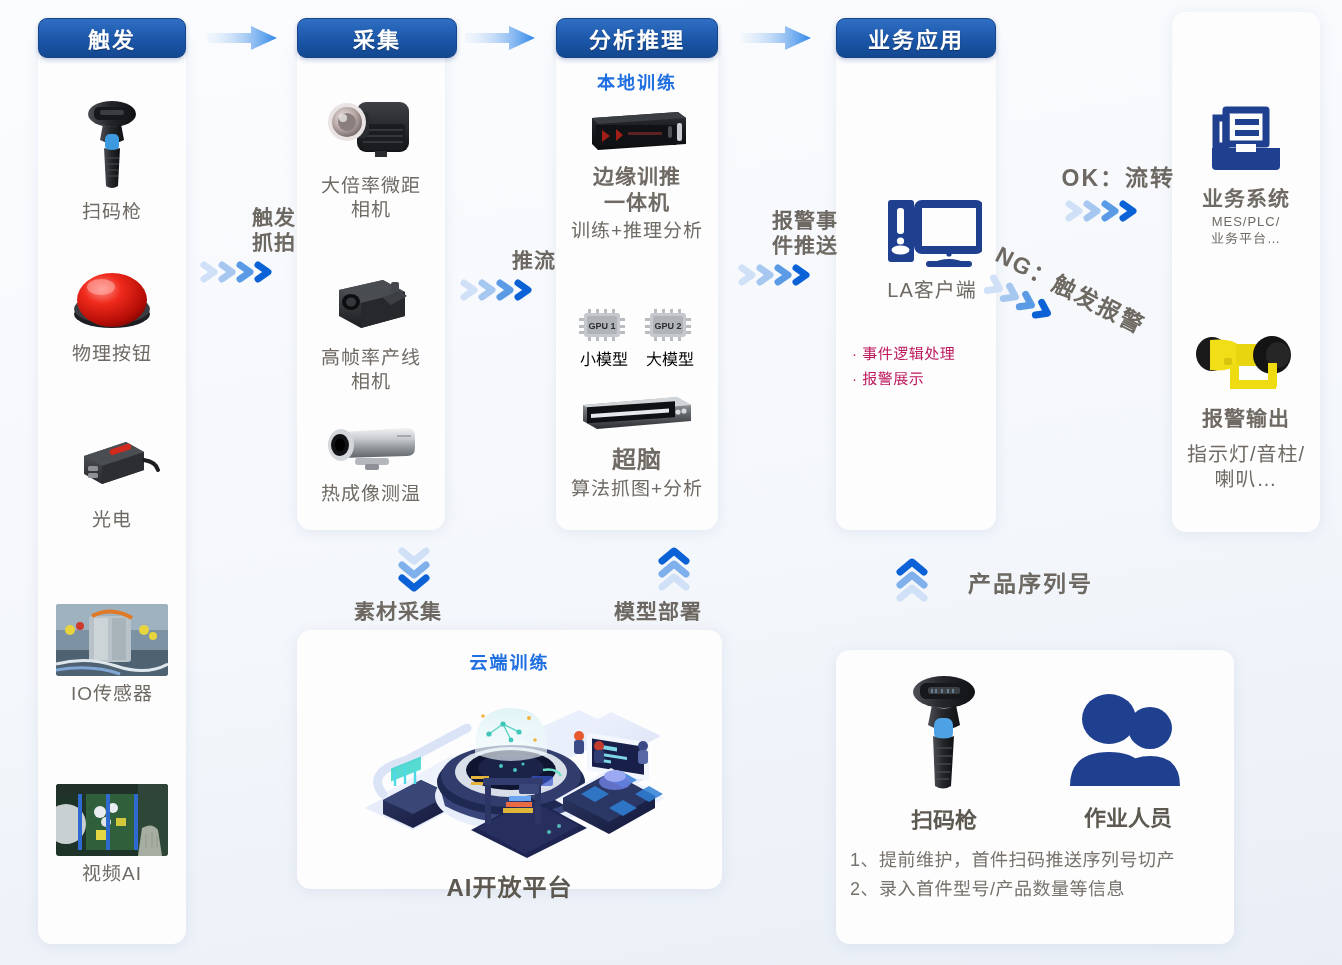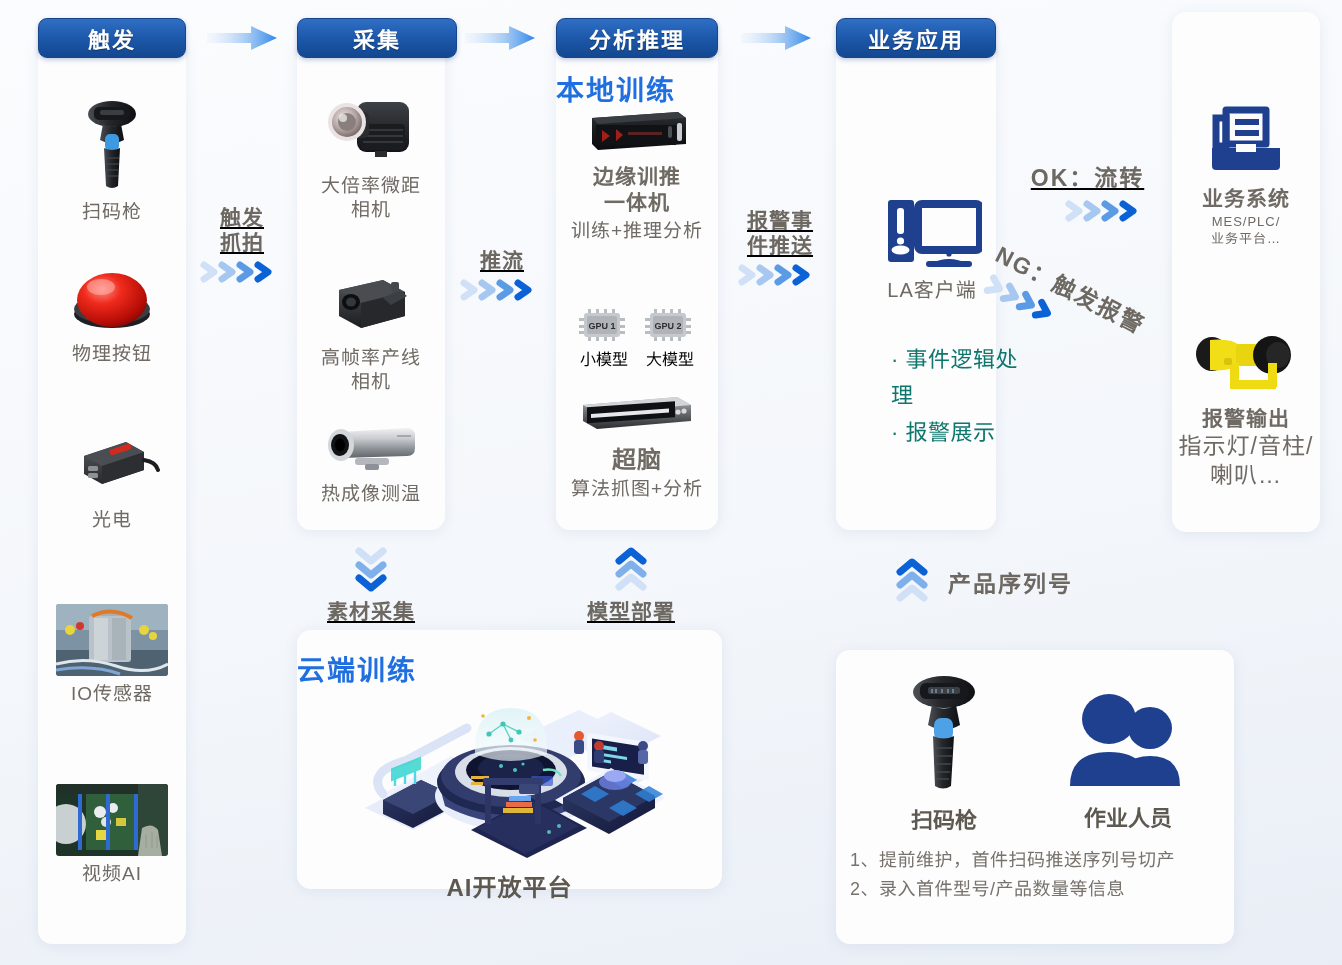--- a/index.html
+++ b/index.html
@@ -44,34 +44,34 @@
   .item { position: absolute; width: 100%; text-align: center; }
   .item .ico { display: block; margin: 0 auto; }
   .item .cap {
     display: block; margin-top: 6px;
     font-size: 19px; color: #6f6a63; letter-spacing: 1px; line-height: 1.25;
   }
   .cap-dark { color: #5d5951; font-weight: bold; }
   .cap-sub { font-size: 15px; color: #8e8a84; line-height: 1.3; }
 
   
-  .flow { position: absolute; text-align: center; z-index: 4; text-decoration: underline; }
+  .flow { position: absolute; text-align: right; z-index: 4; }
   .flow .txt {
     font-size: 21px; font-weight: bold; color: #6d6861;
     letter-spacing: 1px; line-height: 1.2; white-space: pre-line;
   }
   .chevrons { margin-top: 5px; display: flex; justify-content: center; align-items: center; gap: 1px; }
 
   .sec-title {
-    position: absolute; font-size: 28px; font-weight: bold;
-    color: #1f6fe0; letter-spacing: 2px; 
+    position: absolute; font-size: 18px; font-weight: bold;
+    color: #1f6fe0; letter-spacing: 2px; text-align: center;
   }
   .blk-title { font-size: 22px; font-weight: bold; color: #5d5951; letter-spacing: 1px; }
 
-  .bullets { font-size: 22px; color: #0f766e; line-height: 1.65; letter-spacing: .5px; margin-left: 39px; }
+  .bullets { font-size: 15px; color: #be185d; line-height: 1.65; letter-spacing: .5px; }
 
   
   .thumb { border-radius: 3px; background-size: cover; }
 </style>
 </head>
 <body>
 
 <div id="stage">
 
   <div class="pill" style="left:38px; top:18px; width:148px;">
@@ -557,21 +557,21 @@
           <rect x="46" y="14" width="22" height="22" rx="3" fill="#e8d40f"></rect>
           <ellipse cx="82" cy="25" rx="19" ry="19" fill="#141414"></ellipse>
           <ellipse cx="88" cy="25" rx="12" ry="13" fill="#262626"></ellipse>
           <rect x="40" y="33" width="9" height="24" fill="#efdb12"></rect>
           <rect x="40" y="50" width="46" height="9" fill="#efdb12"></rect>
           <rect x="78" y="33" width="9" height="24" fill="#efdb12"></rect>
           <rect x="34" y="28" width="8" height="7" rx="2" fill="#d8c40c"></rect>
         </svg>
       </span>
       <span class="cap cap-dark" style="font-size:21px;">报警输出</span>
-      <span class="cap cap-sub" style="white-space:pre-line; margin-top:0; font-size:23px;">指示灯/音柱/
+      <span class="cap cap-sub" style="white-space:pre-line; margin-top:10px; font-size:20px;">指示灯/音柱/
 喇叭…</span>
     </div>
   </div>
 
   <div class="flow" style="left:300px; top:545px; width:142px;">
     <div>
       <svg width="56" height="48" viewBox="0 0 56 48">
         <g fill="none" stroke-width="7" stroke-linecap="round" stroke-linejoin="round">
           <polyline points="16,6 28,16 40,6" stroke="#cfe0f7"></polyline>
           <polyline points="16,20 28,30 40,20" stroke="#7fb0ec"></polyline>
@@ -588,21 +588,21 @@
         <g fill="none" stroke-width="7" stroke-linecap="round" stroke-linejoin="round">
           <polyline points="16,16 28,6 40,16" stroke="#0b62d6"></polyline>
           <polyline points="16,29 28,19 40,29" stroke="#7fb0ec"></polyline>
           <polyline points="16,42 28,32 40,42" stroke="#cfe0f7"></polyline>
         </g>
       </svg>
     </div>
     <div class="txt" style="margin-top:2px;">模型部署</div>
   </div>
 
-  <div style="position:absolute; left:884px; top:556px; display:flex; align-items:center; gap:8px;">
+  <div style="position:absolute; left:884px; top:556px; display:flex; align-items:center; gap:28px;">
     <div>
       <svg width="56" height="48" viewBox="0 0 56 48">
         <g fill="none" stroke-width="7" stroke-linecap="round" stroke-linejoin="round">
           <polyline points="16,16 28,6 40,16" stroke="#0b62d6"></polyline>
           <polyline points="16,29 28,19 40,29" stroke="#7fb0ec"></polyline>
           <polyline points="16,42 28,32 40,42" stroke="#cfe0f7"></polyline>
         </g>
       </svg>
     </div>
     <div class="txt" style="font-size:23px; font-weight:bold; color:#6d6861; letter-spacing:2px; white-space:nowrap;">产品序列号</div>

